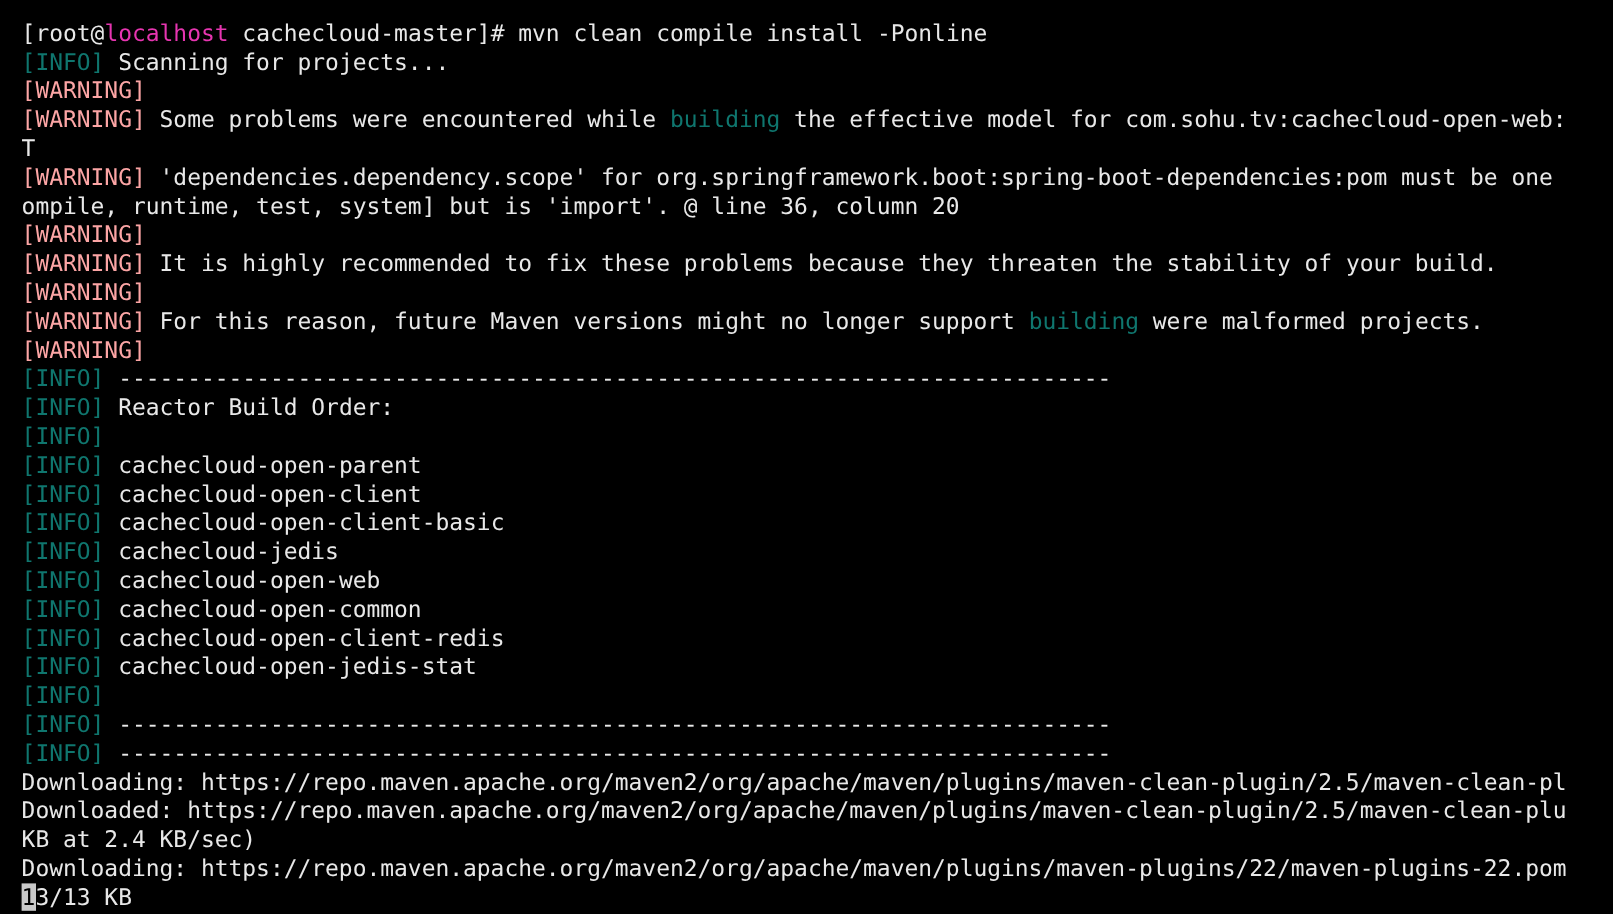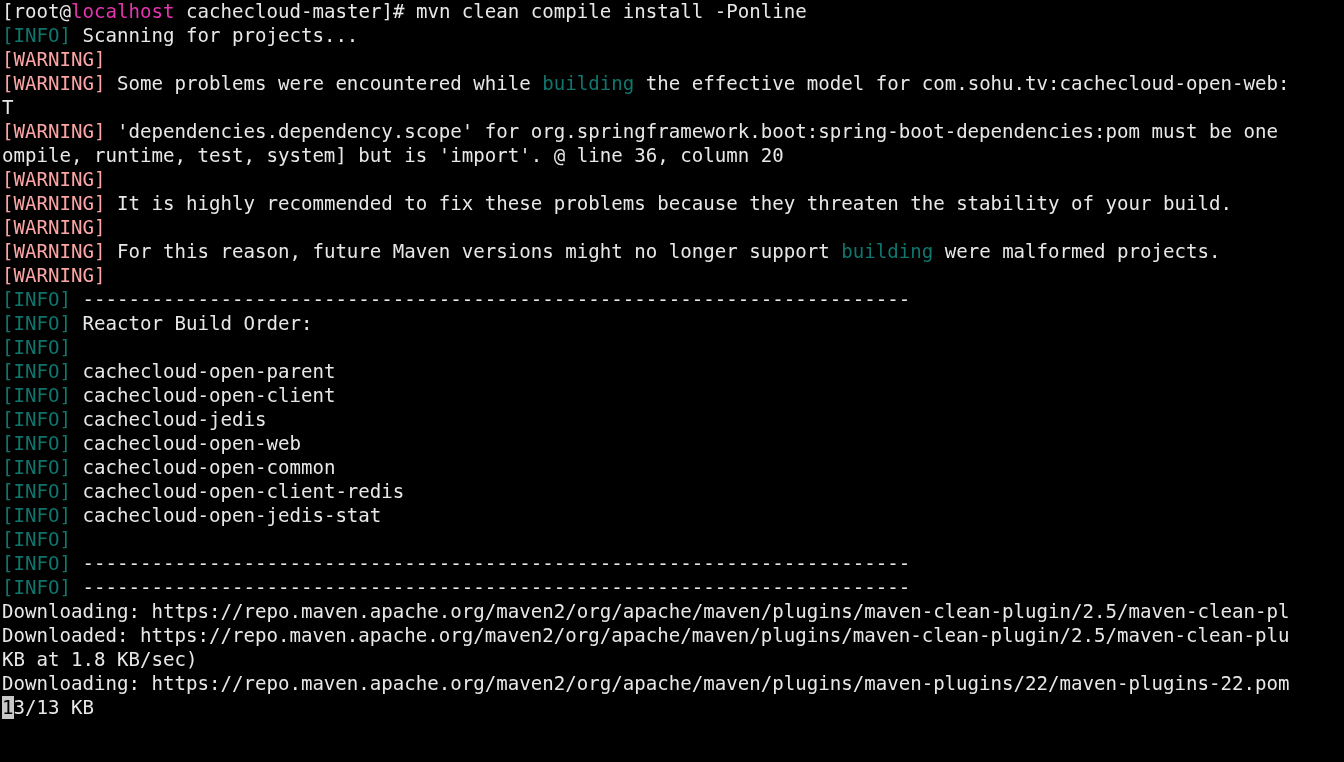--- a/index.html
+++ b/index.html
@@ -18,21 +18,21 @@
     position: relative;
     width: 1344px;
     height: 762px;
     background: #000000;
     color: #e8e8e8;
     font-family: "DejaVu Sans Mono", "Liberation Mono", monospace;
     font-size: 19.1px;
     line-height: 24px;
     letter-spacing: 0px;
     overflow: hidden;
-    padding: 0;
+    padding: 16px;
     box-sizing: border-box;
   }
   .line {
     white-space: pre;
     height: 24px;
     line-height: 24px;
     margin: 0;
     padding: 0 0 0 2px;
     overflow: hidden;
     text-overflow: clip;
@@ -76,36 +76,37 @@
   <div class="line"><span class="c-yellow">[WARNING]</span><span class="c-white"></span></div>
 
   <div class="line"><span class="c-cyan">[INFO]</span><span class="c-white"> </span><span class="c-white">------------------------------------------------------------------------</span></div>
 
   <div class="line"><span class="c-cyan">[INFO]</span><span class="c-white"> Reactor Build Order:</span></div>
 
   <div class="line"><span class="c-cyan">[INFO]</span><span class="c-white"></span></div>
 
   <div class="line"><span class="c-cyan">[INFO]</span><span class="c-white"> cachecloud-open-parent</span></div>
   <div class="line"><span class="c-cyan">[INFO]</span><span class="c-white"> cachecloud-open-client</span></div>
+  <div class="line"><span class="c-cyan">[INFO]</span><span class="c-white"> cachecloud-open-client-basic</span></div>
   <div class="line"><span class="c-cyan">[INFO]</span><span class="c-white"> cachecloud-jedis</span></div>
   <div class="line"><span class="c-cyan">[INFO]</span><span class="c-white"> cachecloud-open-web</span></div>
   <div class="line"><span class="c-cyan">[INFO]</span><span class="c-white"> cachecloud-open-common</span></div>
   <div class="line"><span class="c-cyan">[INFO]</span><span class="c-white"> cachecloud-open-client-redis</span></div>
   <div class="line"><span class="c-cyan">[INFO]</span><span class="c-white"> cachecloud-open-jedis-stat</span></div>
 
   <div class="line"><span class="c-cyan">[INFO]</span><span class="c-white"></span></div>
 
   <div class="line"><span class="c-cyan">[INFO]</span><span class="c-white"> </span><span class="c-white">------------------------------------------------------------------------</span></div>
 
 
   <div class="line"><span class="c-cyan">[INFO]</span><span class="c-white"> </span><span class="c-white">------------------------------------------------------------------------</span></div>
 
   <div class="line"><span class="c-white">Downloading: https://repo.maven.apache.org/maven2/org/apache/maven/plugins/maven-clean-plugin/2.5/maven-clean-pl</span></div>
 
   <div class="line"><span class="c-white">Downloaded: https://repo.maven.apache.org/maven2/org/apache/maven/plugins/maven-clean-plugin/2.5/maven-clean-plu</span></div>
 
-  <div class="line"><span class="c-white">KB at 1.8 KB/sec)</span></div>
+  <div class="line"><span class="c-white">KB at 2.4 KB/sec)</span></div>
 
   <div class="line"><span class="c-white">Downloading: https://repo.maven.apache.org/maven2/org/apache/maven/plugins/maven-plugins/22/maven-plugins-22.pom</span></div>
 
   <div class="line"><span class="cursor">1</span><span class="c-white">3/13 KB</span></div>
 
 </div>
 
 </body></html>

